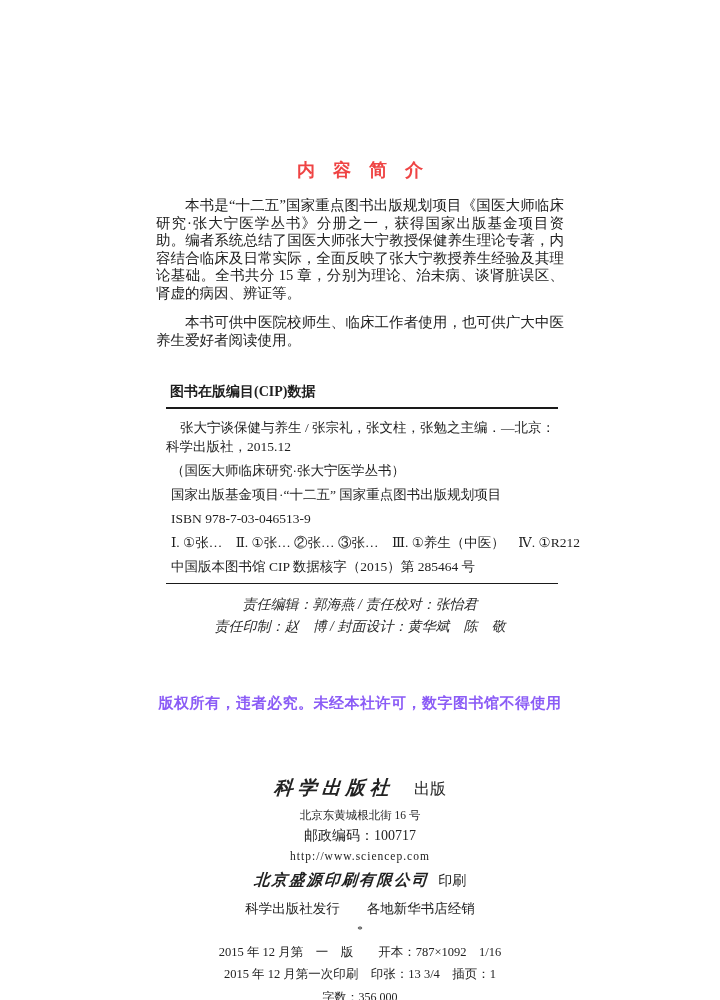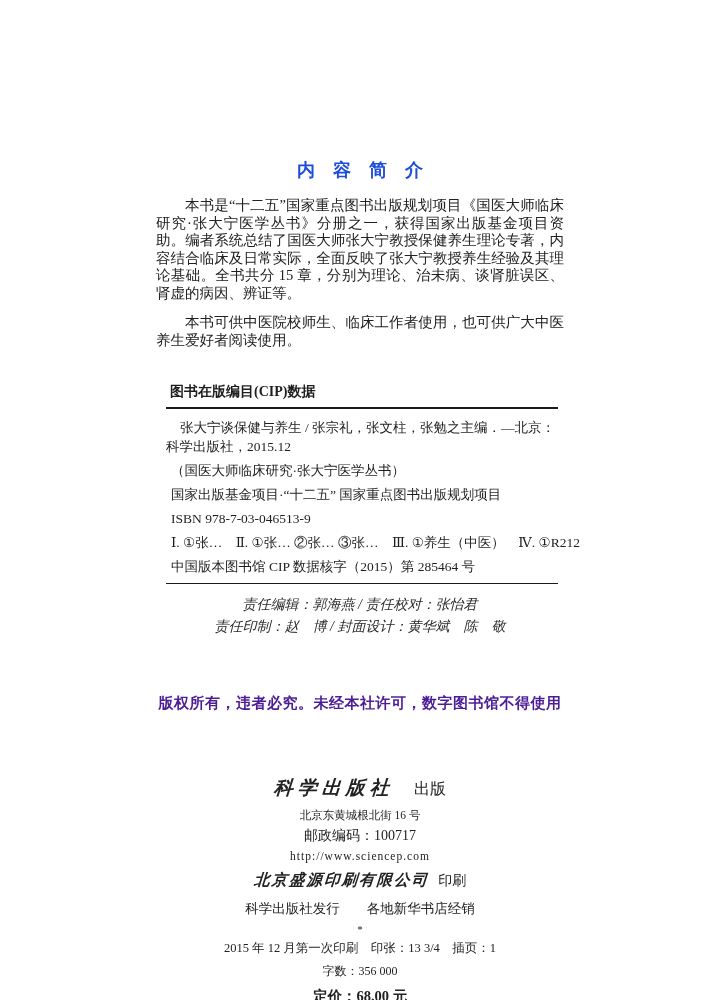--- a/index.html
+++ b/index.html
@@ -14,21 +14,21 @@
   .page { width: 720px; height: 1000px; position: relative; }
 
   
   .intro { padding-top: 158px; }
   .intro-title {
     text-align: center;
     font-size: 18px;
     font-weight: bold;
     font-family: "Liberation Sans", "DejaVu Sans", sans-serif;
     margin: 0 0 15px 0;
-    color: #1d4ed8;
+    color: #ef4444;
   }
   .intro-body {
     width: 432px;
     margin: 0 auto;
     font-size: 14.5px;
     line-height: 17.5px;
     text-align: justify;
   }
   .intro-body p { margin: 12px; text-indent: 2em; }
 
@@ -62,21 +62,21 @@
     color: #2a2a2a;
   }
 
   
   .notice {
     margin-top: 56px;
     text-align: center;
     font-size: 15px;
     font-weight: bold;
     letter-spacing: 0.5px;
-    color: #4c1d95;
+    color: #8b5cf6;
   }
 
   
   .colophon { margin-top: 62px; text-align: center; color: #222; }
   .pub-line { font-size: 16px; }
   .script-name {
     font-style: italic;
     font-weight: bold;
     letter-spacing: 5px;
     font-size: 19px;
@@ -144,19 +144,20 @@
     </div>
     <div class="addr">北京东黄城根北街 16 号</div>
     <div class="postal">邮政编码：100717</div>
     <div class="url">http://www.sciencep.com</div>
     <div class="printer-line">
       <span class="script-small">北京盛源印刷有限公司</span>
       <span class="role-small">印刷</span>
     </div>
     <div class="distribution">科学出版社发行　　各地新华书店经销</div>
     <div class="star">*</div>
+    <div class="edition">2015 年 12 月第　一　版　　开本：787×1092　1/16</div>
     <div class="printing">2015 年 12 月第一次印刷　印张：13 3/4　插页：1</div>
     <div class="wordcount">字数：356 000</div>
     <div class="price">定价：68.00 元</div>
 
   </section>
 
 </div>
 
 </body></html>

